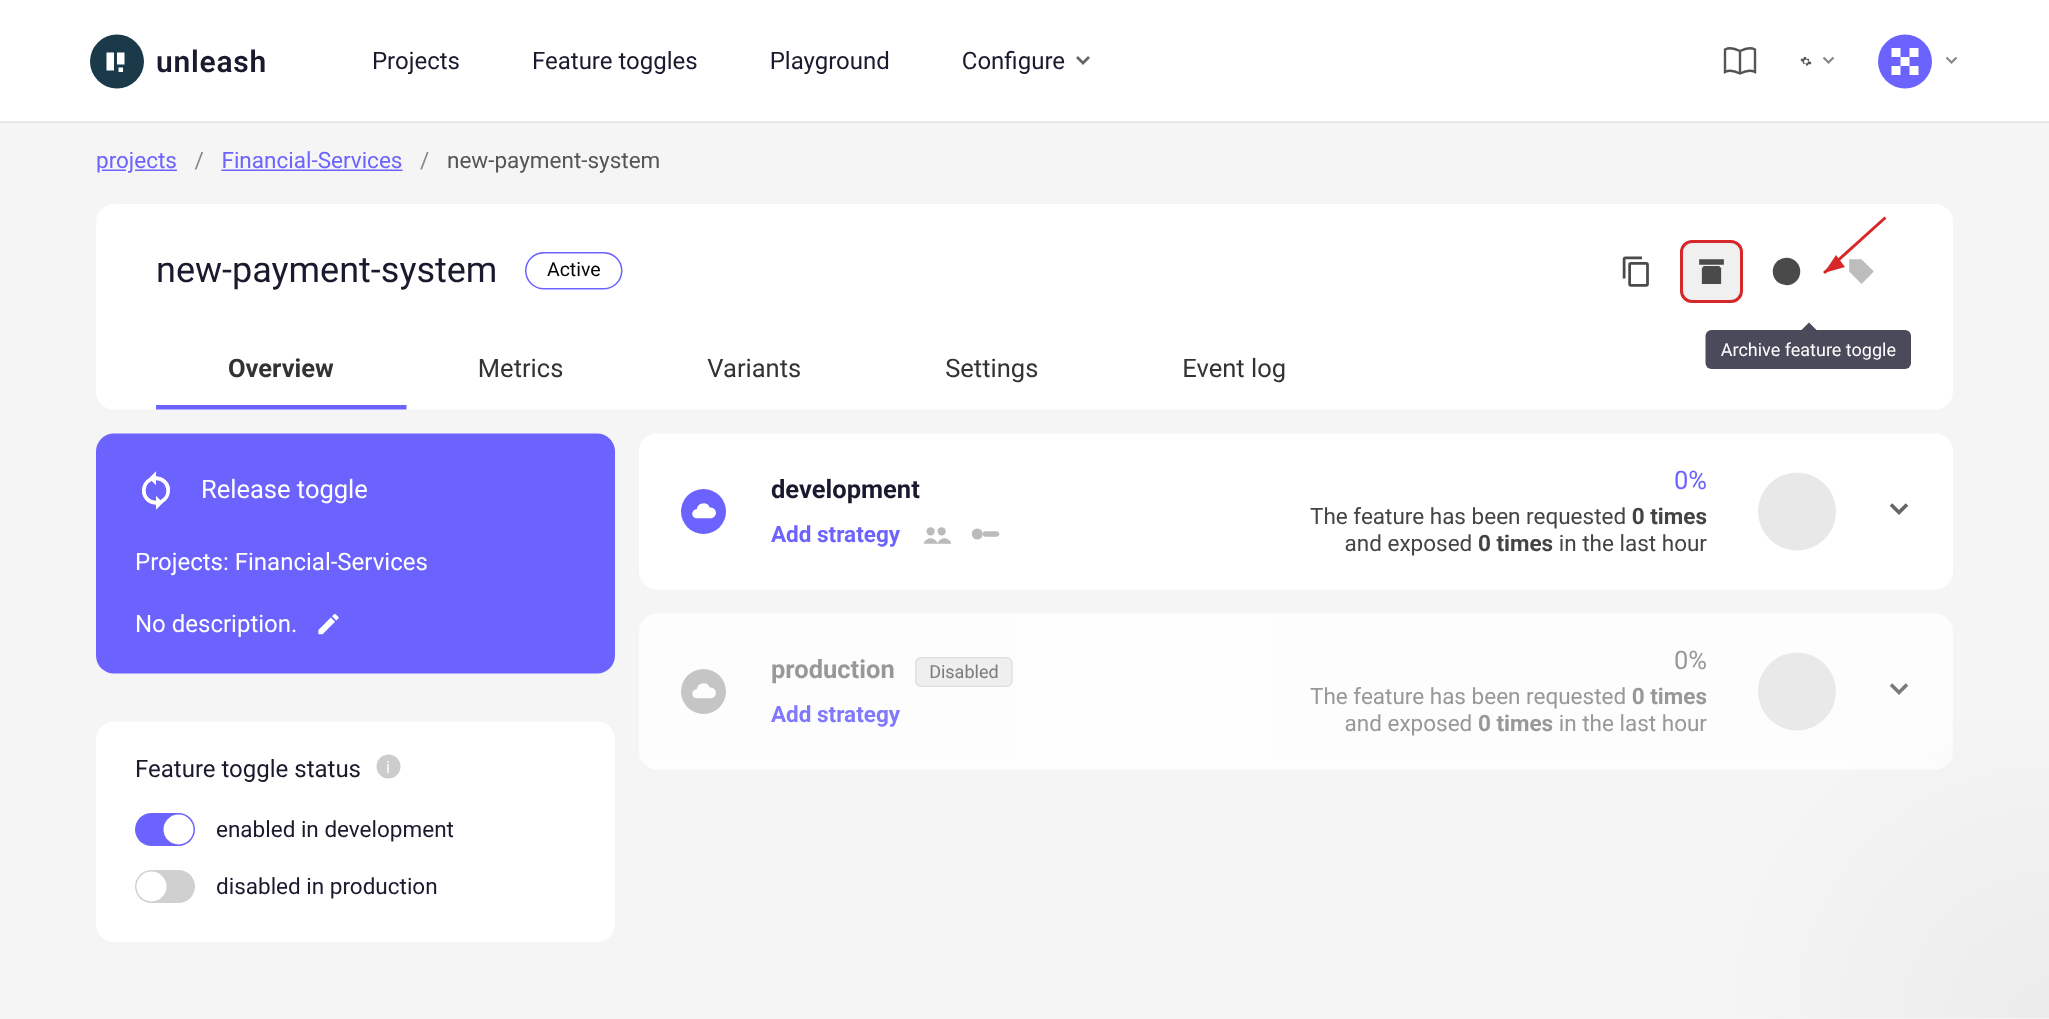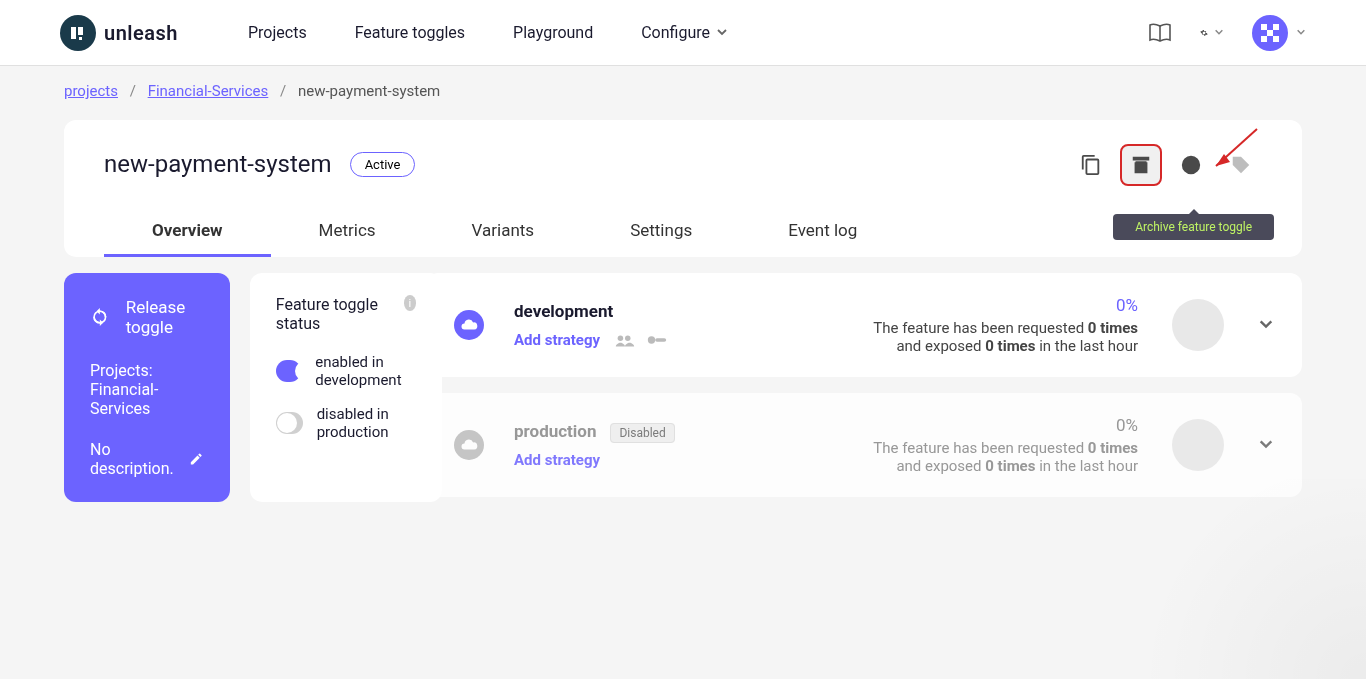--- a/index.html
+++ b/index.html
@@ -8,21 +8,21 @@
     background: #f5f5f5;
     color: #1a1a2e;
     width: 1366px;
     height: 679px;
     overflow: hidden;
     position: relative;
   }
   
   .header {
     background: #fff;
-    height: 66px;
+    height: 82px;
     display: flex;
     align-items: center;
     padding: 0 60px 0 60px;
     border-bottom: 1px solid #e0e0e0;
   }
   .logo {
     display: flex;
     align-items: center;
     gap: 8px;
     margin-right: 70px;
@@ -86,26 +86,26 @@
     border-radius: 8px;
     cursor:pointer;
     color: #4a4a4a;
   }
   .action-icon.highlight {
     border: 2px solid #d62828;
     background: #f0f0f0;
   }
   .tooltip {
     position: absolute;
-    top: 94px;
+    top: 84px;
     right: 28px;
     background: #4a4a5a;
-    color: #bef264;
+    color: #ffffff;
     font-size: 12px;
-    padding: 6px 22px;
+    padding: 6px 10px;
     border-radius: 4px;
     white-space: nowrap;
   }
   .tooltip::before {
     content:"";
     position:absolute;
     top:-5px; left:50%;
     transform:translateX(-50%);
     border-left:5px solid transparent;
     border-right:5px solid transparent;
@@ -128,21 +128,21 @@
     cursor:pointer;
   }
   .tab.active { font-weight: 700; border-bottom: 3px solid #6c63ff;}
 
   
   .content-row {
     display: flex;
     gap: 16px;
     margin: 16px 64px 0;
   }
-  .left-col { width: 346px; display:flex; flex-direction:row; gap:20px;}
+  .left-col { width: 346px; display:flex; flex-direction:column; gap:32px;}
   .right-col { flex: 1; display:flex; flex-direction:column; gap:16px;}
 
   .release-card {
     background: #6c63ff;
     color: #fff;
     border-radius: 12px;
     padding: 24px 26px;
   }
   .release-card .top-row { display:flex; align-items:center; gap:16px; margin-bottom: 24px;}
   .release-card .project-line { margin-bottom: 22px; font-size:16px;}

